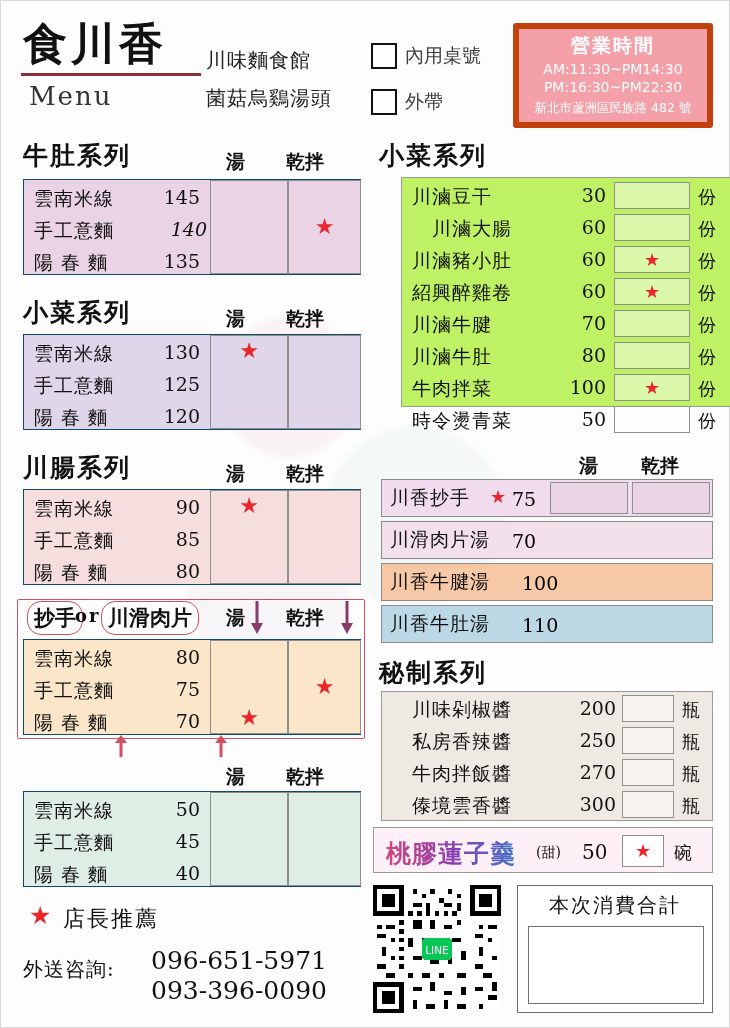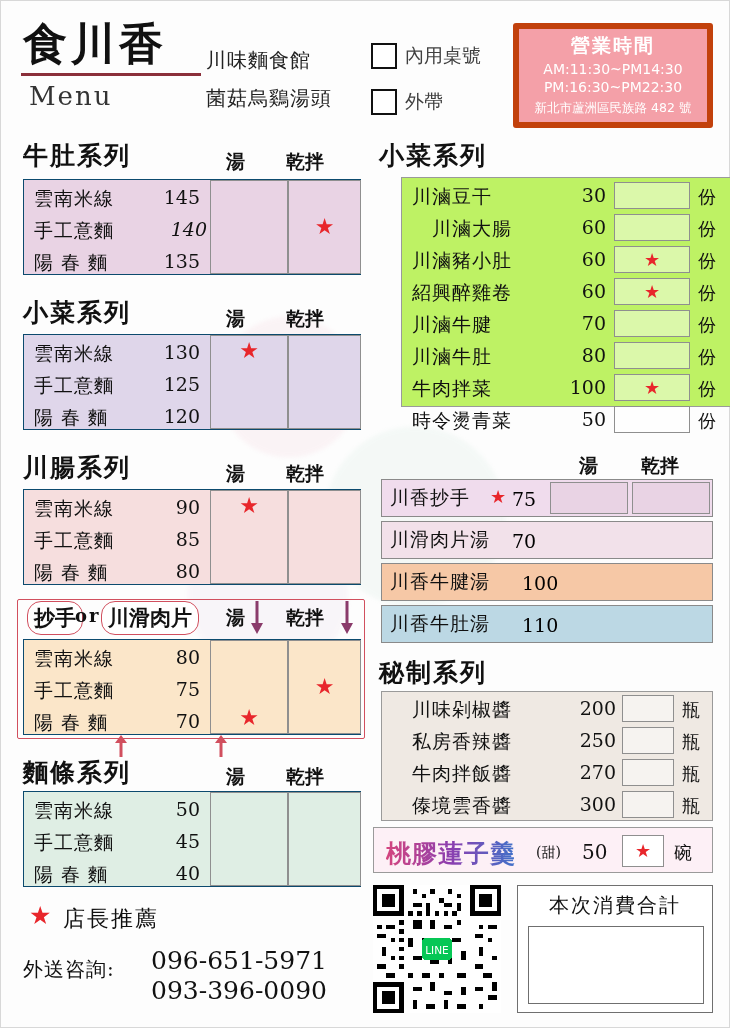--- a/index.html
+++ b/index.html
@@ -291,21 +291,20 @@
   </div>
   <svg style="position:absolute; left:112px; top:734px;" width="16" height="22">
     <line x1="8" y1="22" x2="8" y2="6" stroke="#d14f5e" stroke-width="3"></line>
     <polygon points="2,8 14,8 8,0" fill="#d14f5e"></polygon>
   </svg>
   <svg style="position:absolute; left:212px; top:734px;" width="16" height="22">
     <line x1="8" y1="22" x2="8" y2="6" stroke="#d14f5e" stroke-width="3"></line>
     <polygon points="2,8 14,8 8,0" fill="#d14f5e"></polygon>
   </svg>
 
-  <div class="sec-title" style="left:22px; top:755px;">麵條系列</div>
   <div class="col-h" style="left:225px; top:763px;">湯</div>
   <div class="col-h" style="left:285px; top:763px;">乾拌</div>
   <div class="block" style="left:22px; top:790px; width:338px; height:96px; background:#dfeee4;">
     <div class="nm-row" style="top:6px;">雲南米線</div>
     <div class="pr" style="left:132px; top:6px;">50</div>
     <div class="nm-row" style="top:38px;">手工意麵</div>
     <div class="pr" style="left:132px; top:38px;">45</div>
     <div class="nm-row" style="top:70px;">陽 春 麵</div>
     <div class="pr" style="left:132px; top:70px;">40</div>
 

